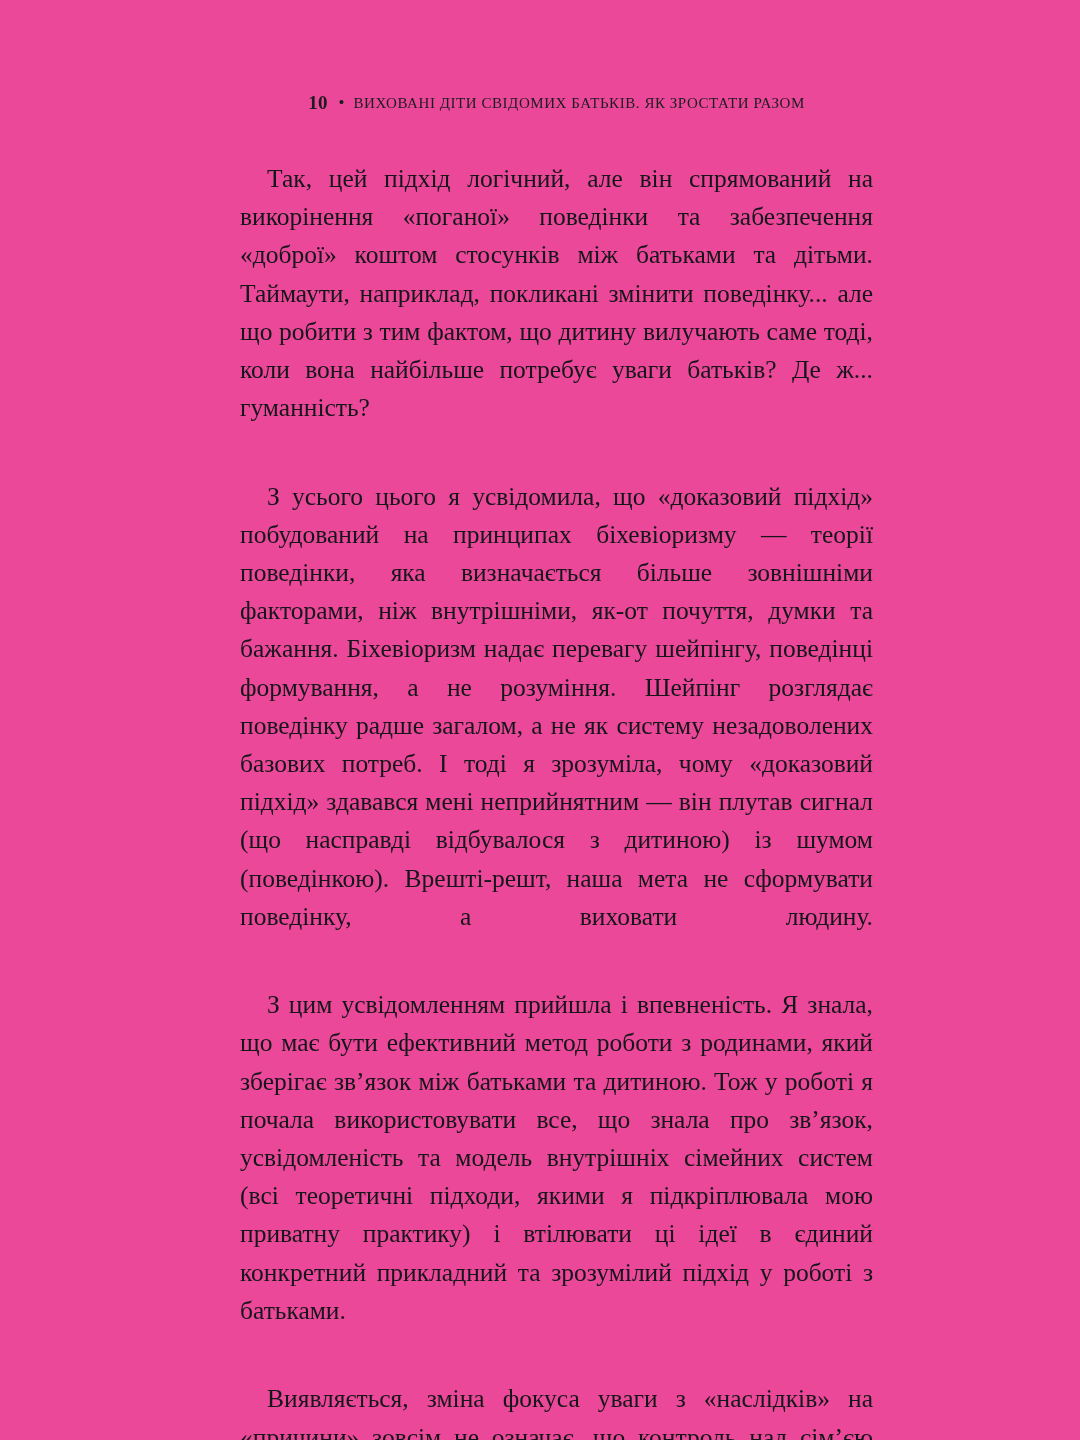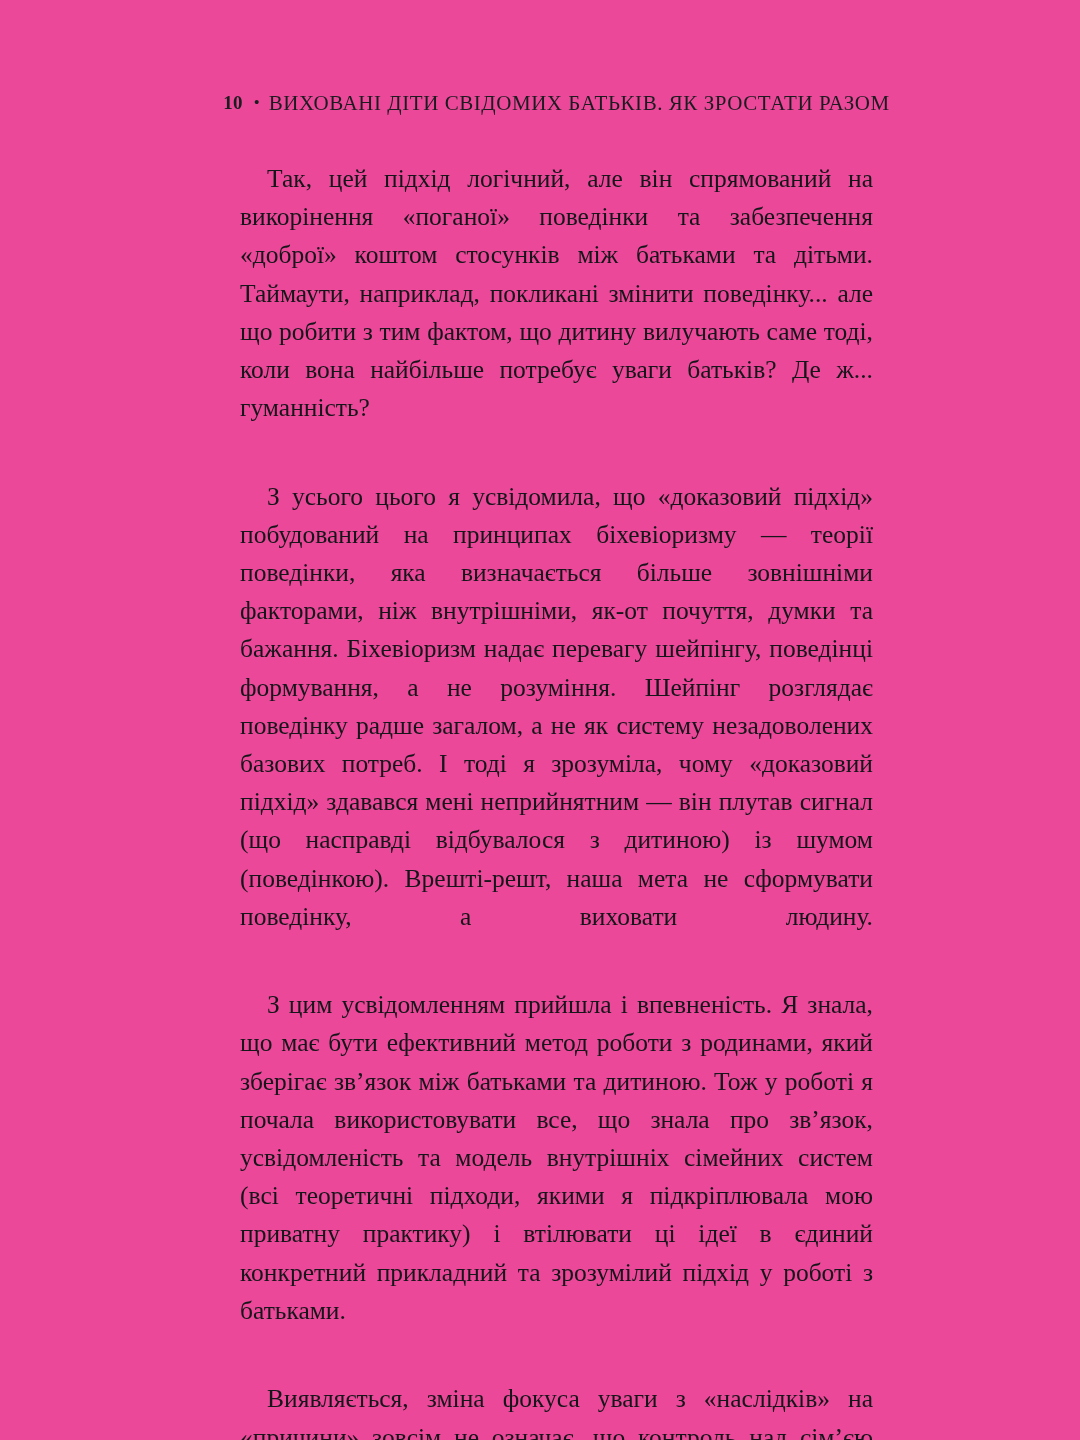--- a/index.html
+++ b/index.html
@@ -42,21 +42,21 @@
 
   .running-head .sep {
     font-size: 17px;
     margin: 0 9px 0 11px;
     line-height: 1;
     position: relative;
     top: -1px;
   }
 
   .running-head .head-title {
-    font-size: 21px;
+    font-size: 15px;
     letter-spacing: 0.55px;
     text-transform: uppercase;
   }
 
   
   .textblock {
     position: absolute;
     top: 148px;
     left: 228px;
     width: 657px;

